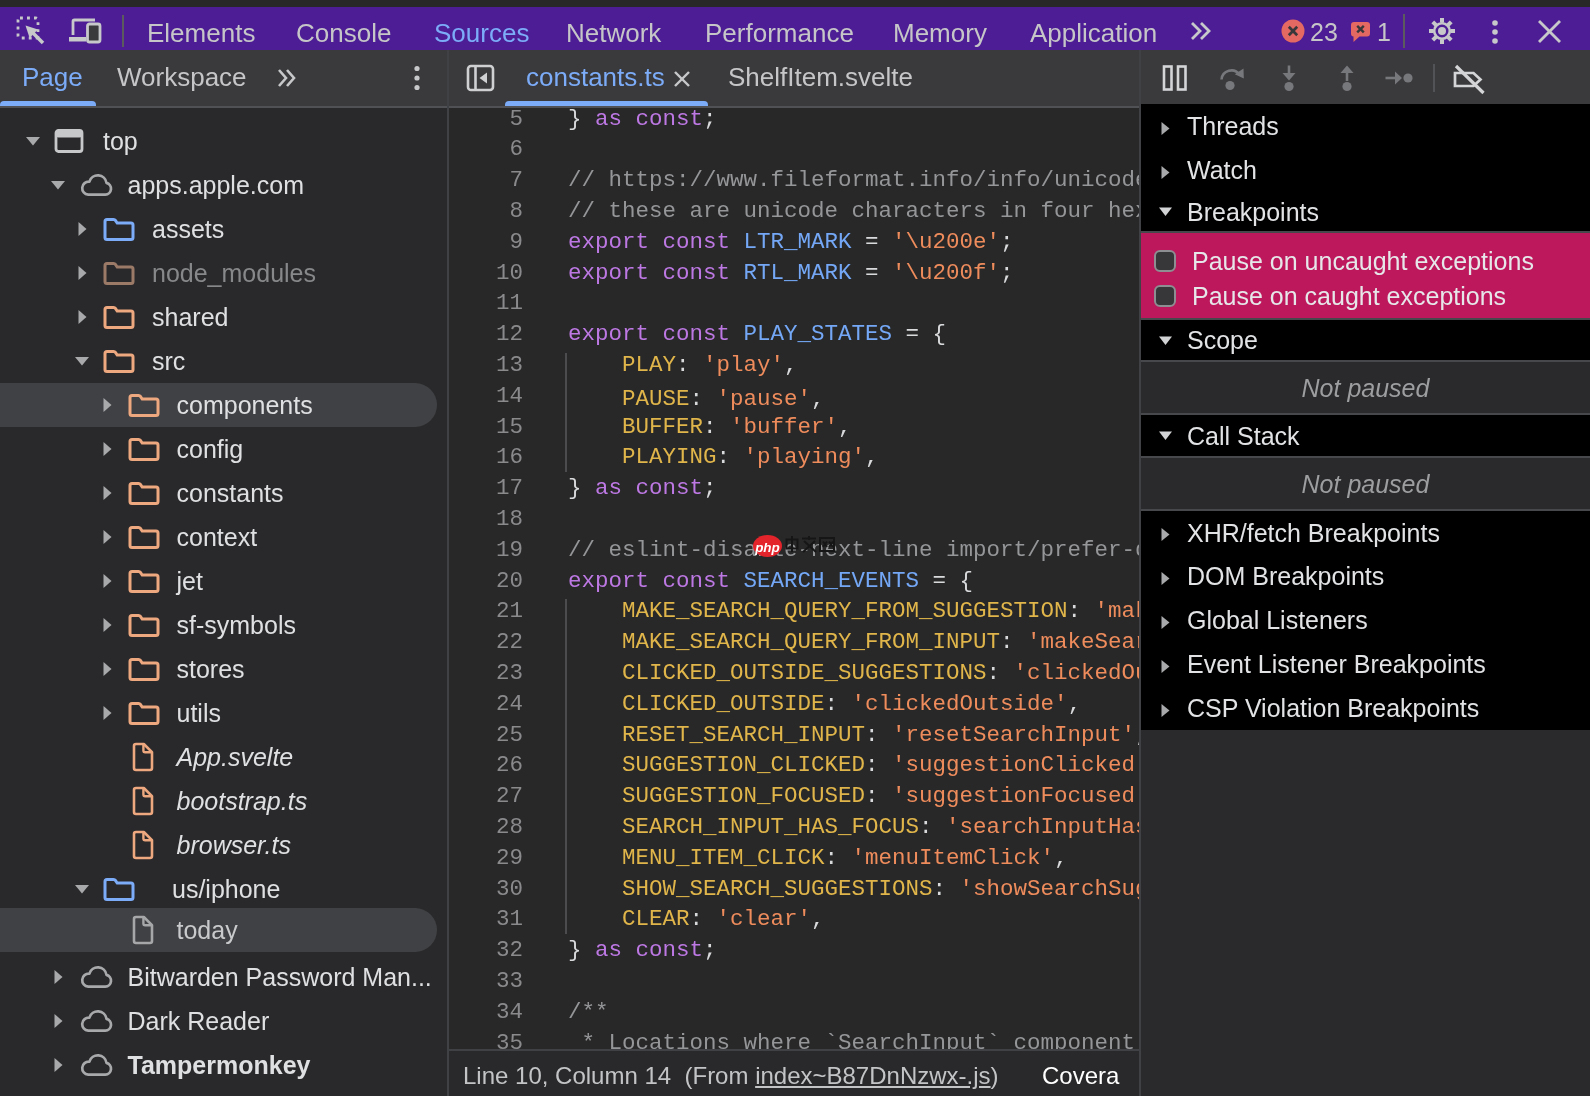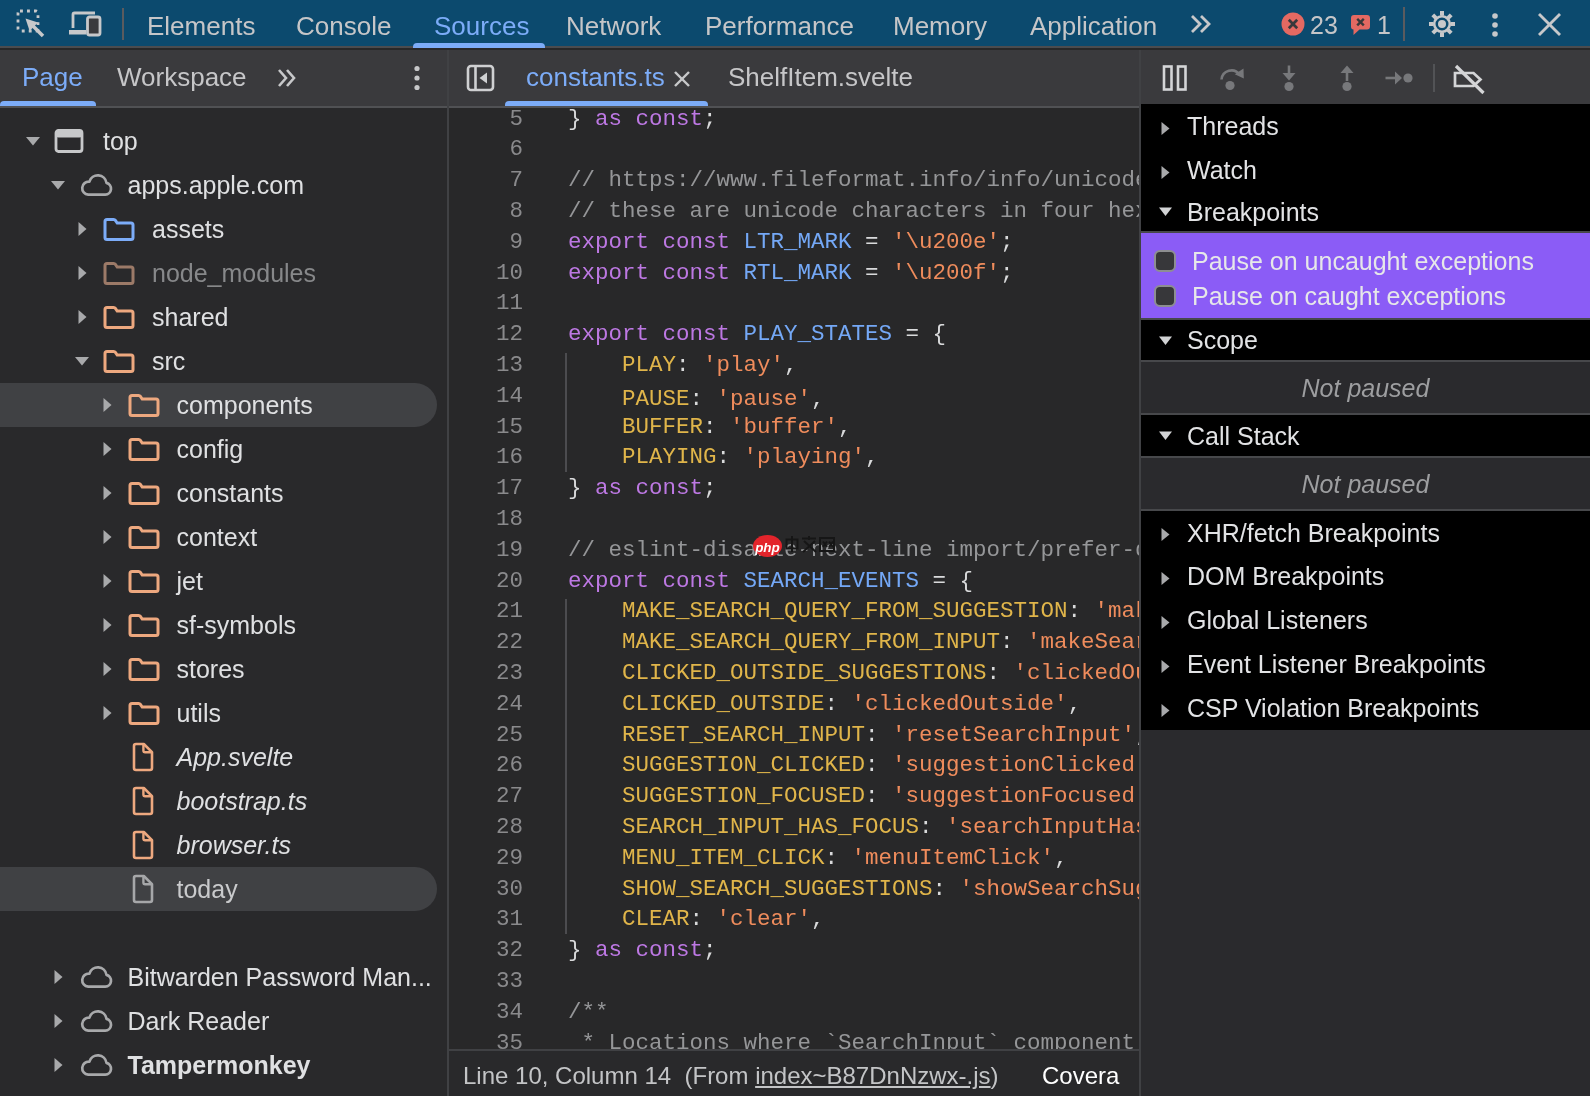--- a/index.html
+++ b/index.html
@@ -1,22 +1,22 @@
 <!DOCTYPE html>
 <html><head>
 <meta charset="utf-8">
 <style>
   * { margin:0; padding:0; box-sizing:border-box; }
   html,body { width:1590px; height:1096px; overflow:hidden; background:#282829; }
   body { font-family:"Liberation Sans", sans-serif; position:relative; }
   .abs { position:absolute; }
 
   
-  #row1 { position:absolute; left:0; top:0; width:1590px; height:48px;
-          background:#0c4a6e; border-bottom:2px solid #4b4c4f; }
+  #row1 { position:absolute; left:0; top:7px; width:1590px; height:48px;
+          background:#4c1d95; border-bottom:2px solid #4b4c4f; }
   #row1 .tabtext { font-size:26px; color:#c6c6c8; }
   .vsep { position:absolute; width:2px; background:#5b5b5e; }
 
   
   #row2 { position:absolute; left:0; top:50px; width:1590px; height:58px;
           background:#3a3a3d; border-bottom:2px solid #505154; }
 
   
   #vline1 { position:absolute; left:447px; top:50px; width:2px; height:1046px; background:#404144; }
   #vline2 { position:absolute; left:1139px; top:50px; width:2px; height:1046px; background:#404144; }
@@ -52,21 +52,21 @@
   
   #rpanel { position:absolute; left:1141px; top:108px; width:449px; height:988px;
             background:#2a2a2d; }
   .sect { position:absolute; left:0; width:449px; }
   .shdr { background:#000000; }
   .shdr .lbl, .srow .lbl { position:absolute; top:50%; transform:translateY(-50%);
           font-size:25px; color:#e2e3e5; white-space:nowrap; left:46px; }
   .hsep { position:absolute; left:0; width:449px; height:2px; background:#47484b; }
   .notp { background:#2a2a2d; color:#9d9ea0; font-style:italic; font-size:25px;
           display:flex; align-items:center; justify-content:center; }
-  .cbarea { background:#8b5cf6; }
+  .cbarea { background:#be185d; }
   .cbrow { position:absolute; left:0; width:449px; }
   .cbox { position:absolute; left:13px; top:50%; transform:translateY(-50%);
           width:22px; height:22px; border:2.5px solid #8d8e91; border-radius:6px; background:#37373a; }
   .cbl { position:absolute; left:51px; top:50%; transform:translateY(-50%);
          font-size:25px; color:#e6e7e9; white-space:nowrap; }
 
   svg { display:block; }
 </style>
 </head>
 <body>
@@ -393,21 +393,21 @@
       <svg class="tri" style="left:74.4px" width="16" height="11" viewBox="0 0 16 11">
         <polygon points="1,1.5 15,1.5 8,10" fill="#a8a9ab"></polygon>
       </svg>
       <span class="ic" style="left:103px">
         <svg width="32" height="26" viewBox="0 0 32 26">
           <path d="M2 21.5 V5.5 Q2 3.5 4 3.5 H10.6 Q11.8 3.5 12.4 4.4 L14.2 7 H28 Q30 7 30 9 V21.5 Q30 23.5 28 23.5 H4 Q2 23.5 2 21.5 Z" fill="none" stroke="#7cacf8" stroke-width="3"></path>
         </svg>
       </span>
       <span class="lbl" style="left:152px;margin-left:20px;">us/iphone</span>
     </div>
-    <div class="trow hl" style="top: 759px;">
+    <div class="trow hl" style="top: 800px;">
       <span class="ic" style="left:129.5px">
         <svg width="26" height="31" viewBox="0 0 26 31">
           <path d="M4 4.5 Q4 2.5 6 2.5 H13.8 L22 10.7 V26.5 Q22 28.5 20 28.5 H6 Q4 28.5 4 26.5 Z" fill="none" stroke="#a6a7a9" stroke-width="2.6" stroke-linejoin="round"></path>
           <path d="M13.4 3 V9 Q13.4 10.7 15.1 10.7 H21.5" fill="none" stroke="#a6a7a9" stroke-width="2.4"></path>
         </svg>
       </span>
       <span class="lbl" style="left:176.5px;color:#c9cacc">today</span>
     </div>
     <div class="trow" style="top: 847px;">
       <svg class="tri" style="left:52.7px" width="11" height="16" viewBox="0 0 11 16">

